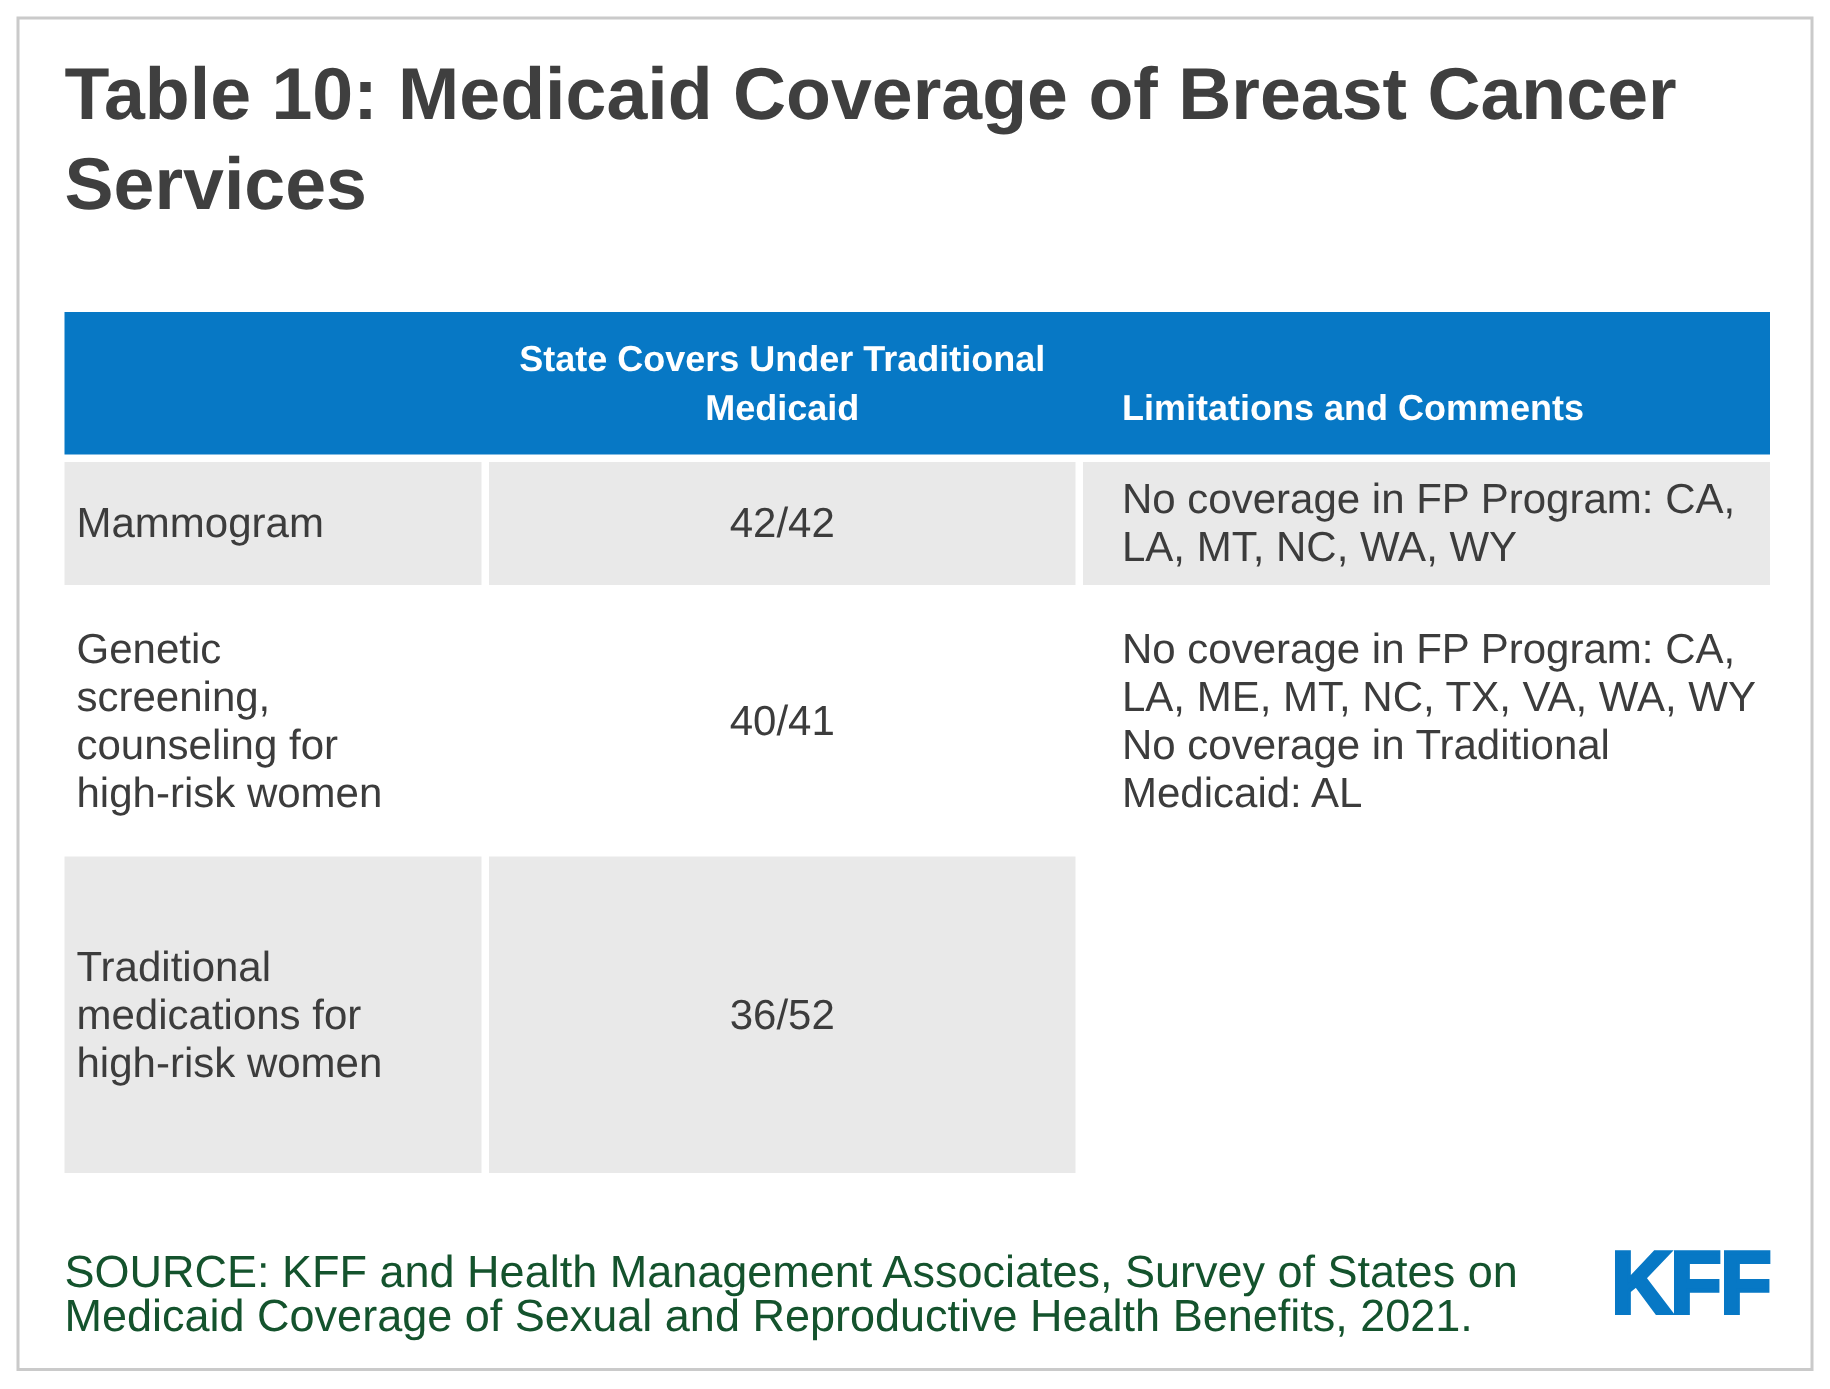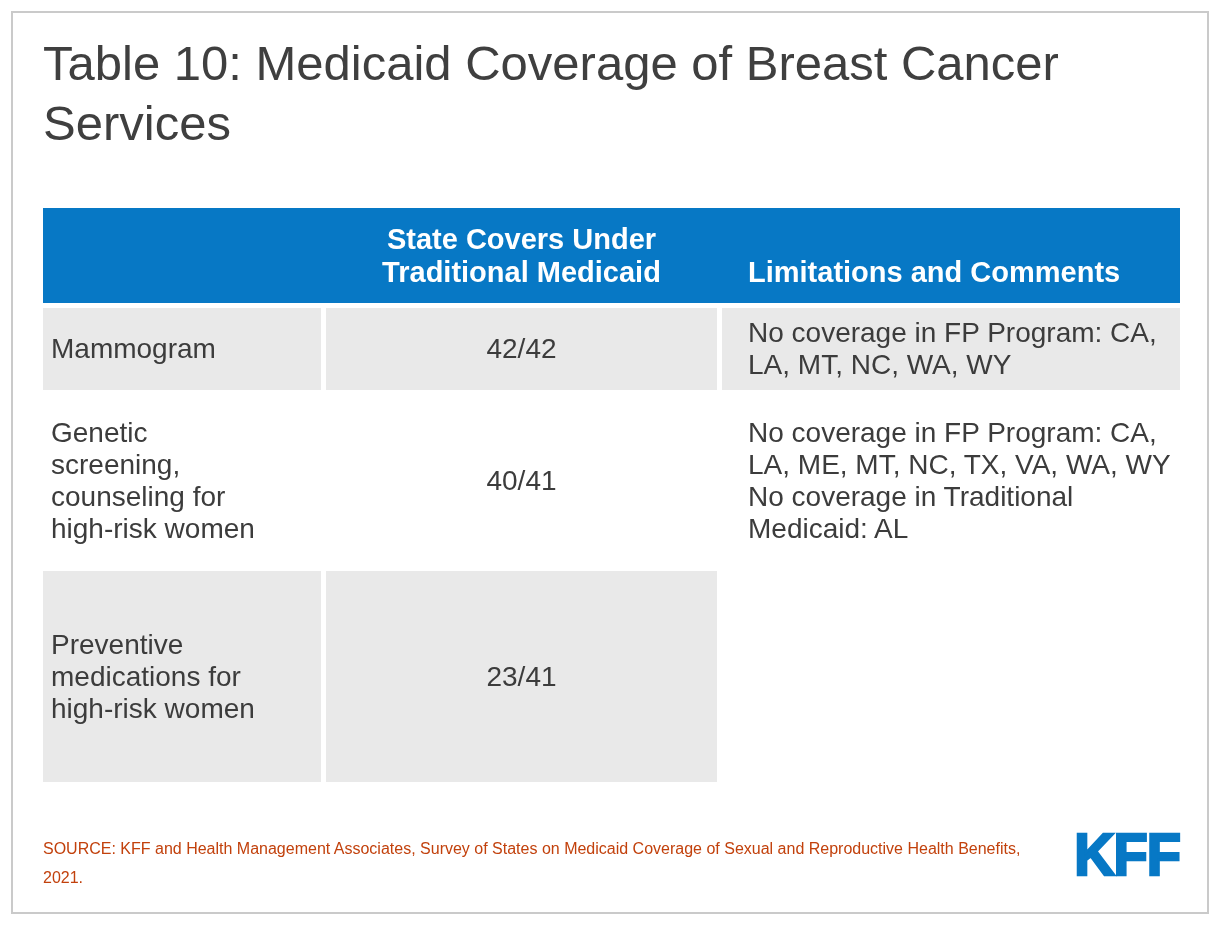--- a/index.html
+++ b/index.html
@@ -6,27 +6,27 @@
   .page {
     width: 1220px; height: 926px; position: relative; background: #ffffff;
     font-family: "Liberation Sans", sans-serif; overflow: hidden;
   }
   .card {
     position: absolute; left: 11px; top: 11px; right: 11px; bottom: 12px;
     border: 2px solid var(--border-gray, #cacaca); background: #ffffff;
     box-sizing: border-box; padding: 20px 30px 0 30px;
   }
   .title {
-    font-size: 49px; line-height: 60px; font-weight: 400;
+    font-size: 49px; line-height: 60px; font-weight: 700;
     color: #3f3f3f; margin: 0; letter-spacing: 0;
   }
   .table { margin-top: 55px; width: 1137px; }
   .thead {
     display: flex; background: var(--header-bg, #0778c5); height: 95px;
-    color: #ffffff; font-weight: 700; font-size: 29px; line-height: 33px;
+    color: #ffffff; font-weight: 700; font-size: 24px; line-height: 33px;
   }
   .th { display: flex; flex-direction: column; justify-content: flex-end;
         box-sizing: border-box; padding-bottom: 14px; }
   .th.h1 { width: 283px; }
   .th.h2 { width: 396px; text-align: center; padding-left: 20px; padding-right: 25px; }
   .th.h3 { width: 458px; padding-left: 26px; padding-right: 21px; }
   .tbody { }
   .tr { display: flex; gap: 5px; margin-top: 5px; }
   .td {
     display: flex; flex-direction: column; justify-content: center;
@@ -38,21 +38,21 @@
   .td.c2 { width: 391px; text-align: center; padding: 8px 12px; }
   .td.c3 { width: 458px; padding: 8px 0 8px 26px; }
   .tr:nth-child(1) { min-height: 82px; }
   .tr:nth-child(2) { min-height: 171px; }
   .tr:nth-child(3) { min-height: 211px; }
   .footer {
     margin-top: 52px; width: 1137px; display: flex;
     justify-content: space-between; align-items: flex-start;
   }
   .source {
-    font-size: 16px; line-height: 29px; color: #c2410c;
+    font-size: 30px; line-height: 29px; color: #14532d;
     max-width: 1010px; margin: 0;
   }
   .logo {
     color: var(--logo-blue, #0778c5); font-size: 56px; line-height: 52px;
     font-weight: 700; letter-spacing: -1px; margin-top: -6px;
     -webkit-text-stroke: 2.5px var(--logo-blue, #0778c5);
     transform: scaleY(1.05); transform-origin: top right;
   }
 </style>
 </head>
@@ -79,22 +79,22 @@
           </div>
           <div class="tr">
             <div class="td c1">Genetic screening, counseling for high-risk women</div>
             <div class="td c2">40/41</div>
             <div class="td c3">
               <div>No coverage in FP Program: CA, LA, ME, MT, NC, TX, VA, WA, WY</div>
               <div>No coverage in Traditional Medicaid: AL</div>
             </div>
           </div>
           <div class="tr shaded">
-            <div class="td c1">Preventive medications for high-risk women</div>
-            <div class="td c2">23/41</div>
+            <div class="td c1">Traditional medications for high-risk women</div>
+            <div class="td c2">36/52</div>
           </div>
         </div>
     </div>
 
     <div class="footer">
       <p class="source">SOURCE: KFF and Health Management Associates, Survey of States on Medicaid Coverage of Sexual and Reproductive Health Benefits, 2021.</p>
       <div class="logo">KFF</div>
     </div>
 
   </div>

